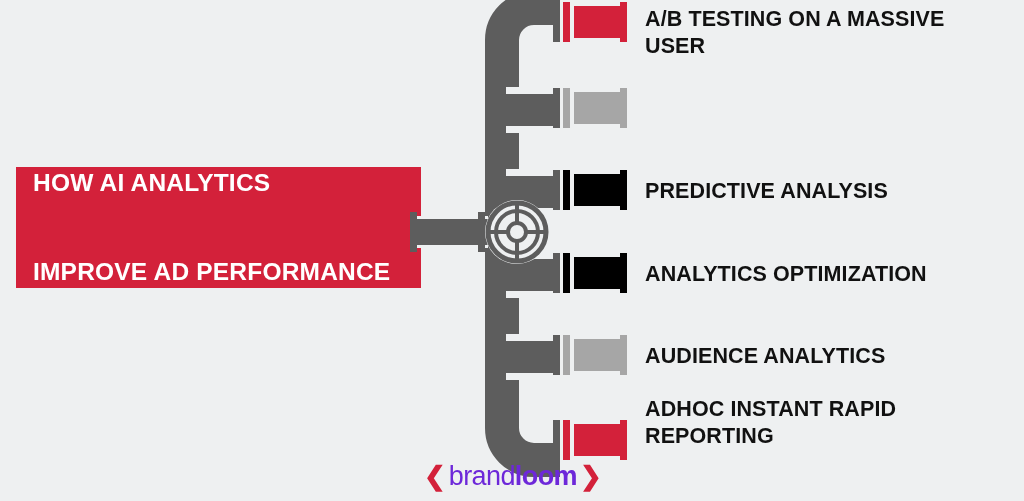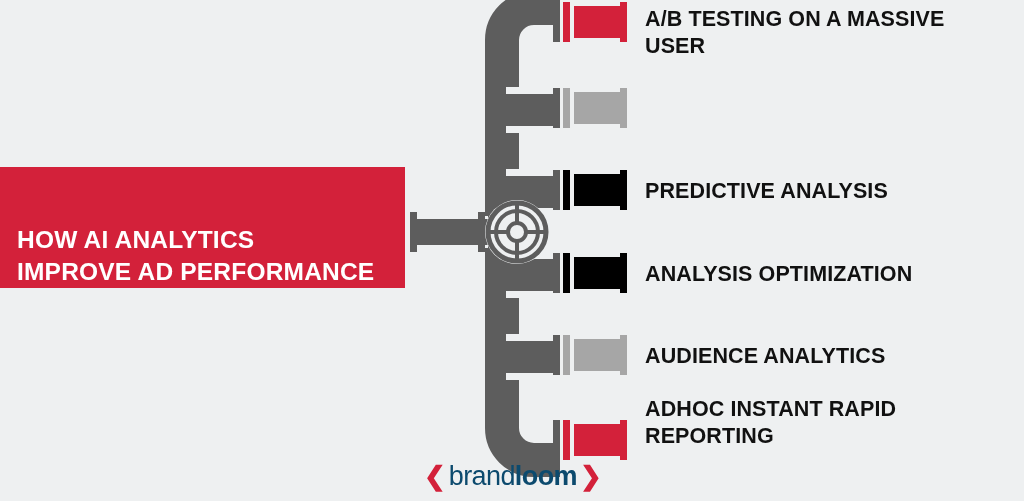--- a/index.html
+++ b/index.html
@@ -17,29 +17,29 @@
   #stage {
     position: absolute;
     left: 0; top: 0;
     width: 1024px;
     height: 501px;
   }
 
   
   .title-box {
     position: absolute;
-    left: 0;
+    left: 16px;
     top: 167px;
     width: 405px;
     height: 121px;
     background: #d3213a;
     box-sizing: border-box;
     display: flex;
     flex-direction: column;
-    justify-content: flex-end;
+    justify-content: space-between;
     padding-left: 17px;
   }
   .title-line {
     color: #ffffff;
     font-size: 24.5px;
     font-weight: bold;
     letter-spacing: 0.2px;
     line-height: 32px;
     white-space: nowrap;
   }
@@ -77,21 +77,21 @@
   }
   .logo-chev {
     color: #d3213a;
     font-size: 26px;
     font-weight: bold;
     line-height: 1;
   }
   .logo-word {
     font-size: 27px;
     line-height: 1;
-    color: #0c4a6e;
+    color: #6d28d9;
     letter-spacing: -0.6px;
   }
   .logo-word .thin { font-weight: 400; }
   .logo-word .thick { font-weight: bold; }
 </style>
 </head>
 <body>
 
 <div id="stage">
 
@@ -193,21 +193,21 @@
       <rect x="553" y="420" width="7" height="40" fill="#5d5d5d"></rect>
       <rect x="563" y="420" width="7" height="40" fill="#d3213a"></rect>
       <rect x="574" y="424" width="49" height="32" fill="#d3213a"></rect>
       <rect x="620" y="420" width="7" height="40" fill="#d3213a"></rect>
     </g>
   </svg>
 
   <div class="label" style="top:6px;">A/B TESTING ON A MASSIVE
 USER</div>
   <div class="label" style="top:178px;">PREDICTIVE ANALYSIS</div>
-  <div class="label" style="top:261px;">ANALYSIS OPTIMIZATION</div>
+  <div class="label" style="top:261px;">ANALYTICS OPTIMIZATION</div>
   <div class="label" style="top:343px;">AUDIENCE ANALYTICS</div>
   <div class="label" style="top:396px;">ADHOC INSTANT RAPID
 REPORTING</div>
 
   <div class="logo">
     <span class="logo-chev">❮</span>
     <span class="logo-word"><span class="thin">brand</span><span class="thick">loom</span></span>
     <span class="logo-chev">❯</span>
   </div>
 

